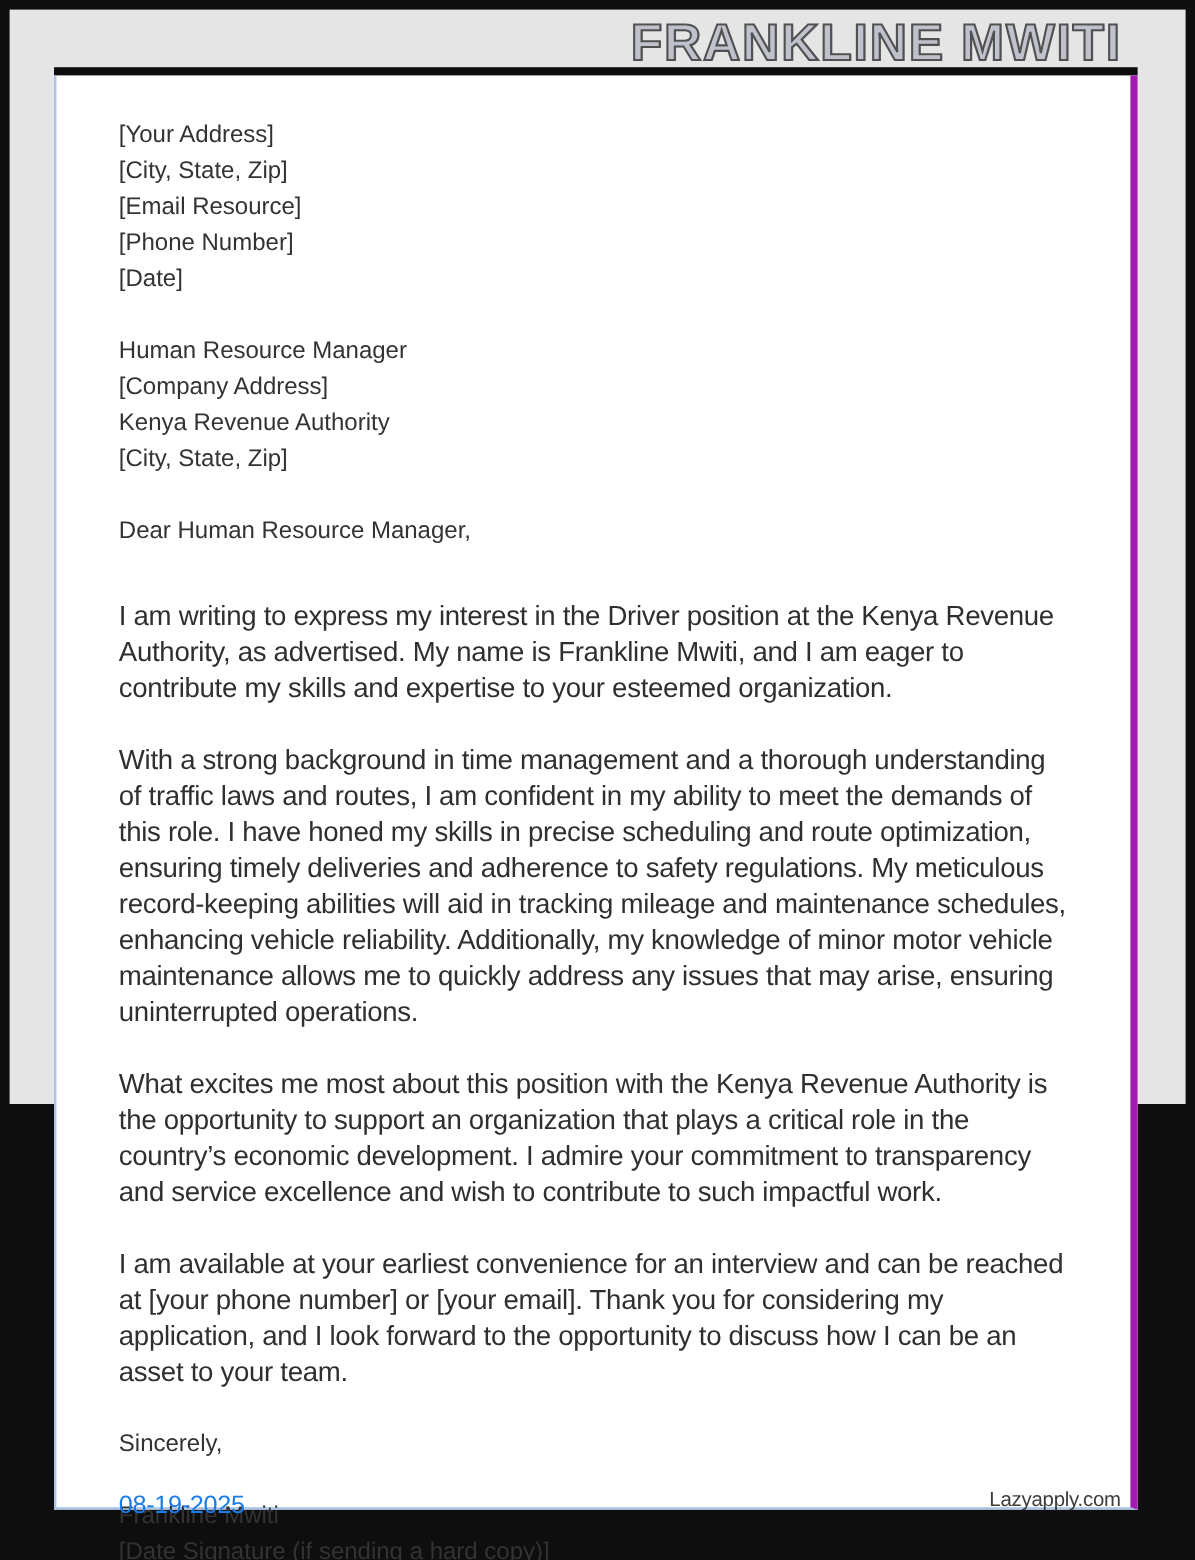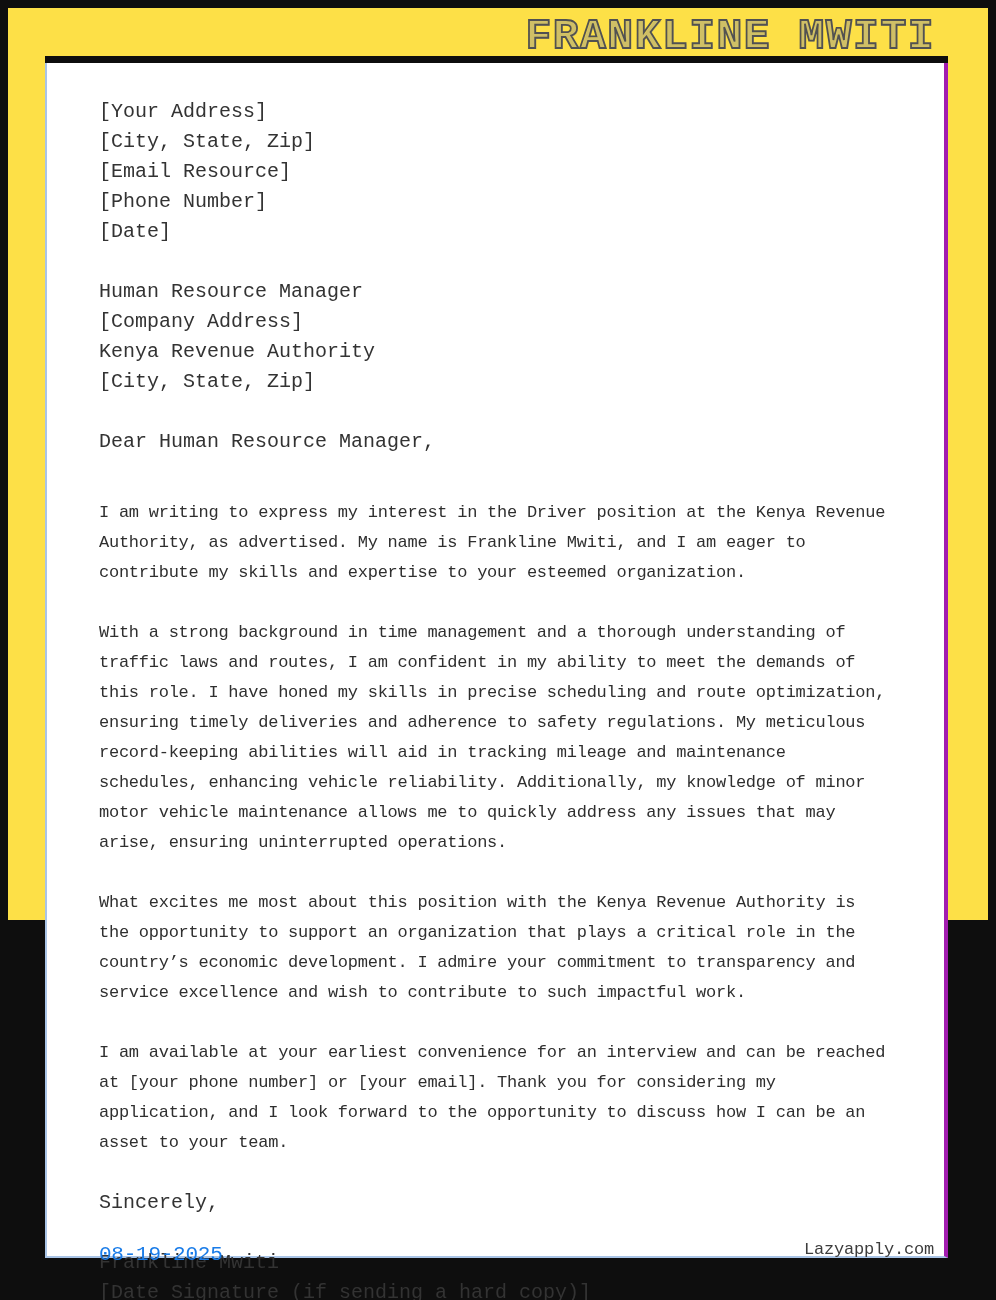--- a/index.html
+++ b/index.html
@@ -10,22 +10,21 @@
     height: 1300px;
     background: #0e0e0e;
     overflow: hidden;
     font-family: "Liberation Sans", sans-serif;
   }
   
   .mat {
     position: absolute;
     left: 8px; top: 8px;
     width: 980px; height: 912px;
-    background: #fde047;
-    font-family: Liberation Mono, monospace;
+    background: #e5e5e5;
   }
   
   .header-name {
     position: absolute;
     top: 4px;
     right: 53px;
     font-size: 43px;
     font-weight: 600;
     letter-spacing: 1.5px;
     color: transparent;
@@ -40,35 +39,35 @@
     width: 903px; height: 7px;
     background: #0d0d0d;
   }
   
   .page {
     position: absolute;
     left: 37px; top: 55px;
     width: 903px; height: 1195px;
     background: #ffffff;
     border-left: 2px solid #a9c4e6;
-    border-right: 4px solid #a21caf;
+    border-right: 6px solid #a21caf;
     border-bottom: 2px solid #a9c4e6;
   }
   .page-content {
     padding: 34px 52px 0 52px;
     color: #333333;
   }
   .block { margin-bottom: 30px; }
   .line {
     font-size: 20px;
     line-height: 30px;
     color: #333333;
   }
   .para {
-    font-size: 17px;
+    font-size: 23px;
     line-height: 30px;
     letter-spacing: -0.25px;
     color: #2f2f2f;
     max-width: 800px;
     margin-bottom: 30px;
   }
   .salutation { margin-bottom: 41px; }
   .closing { margin-bottom: 30px; }
   
   .footer-date {

